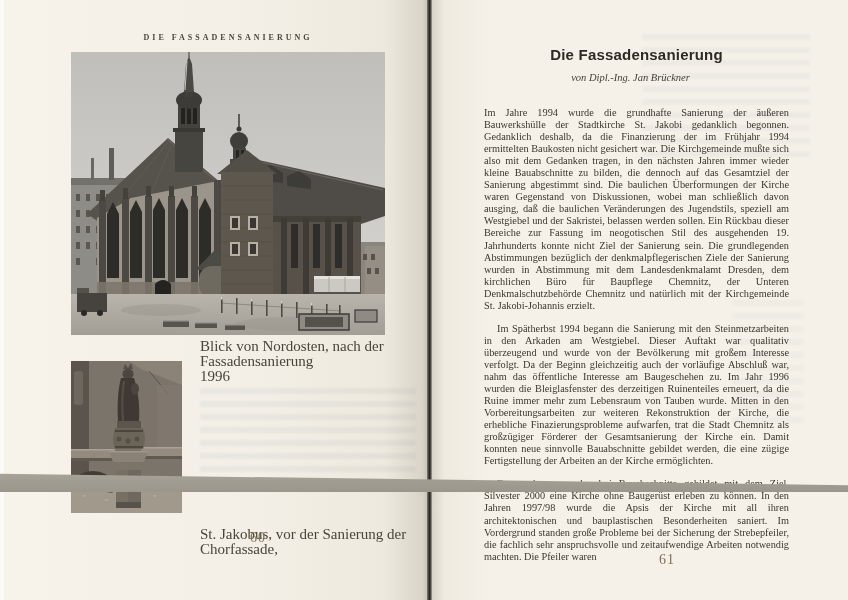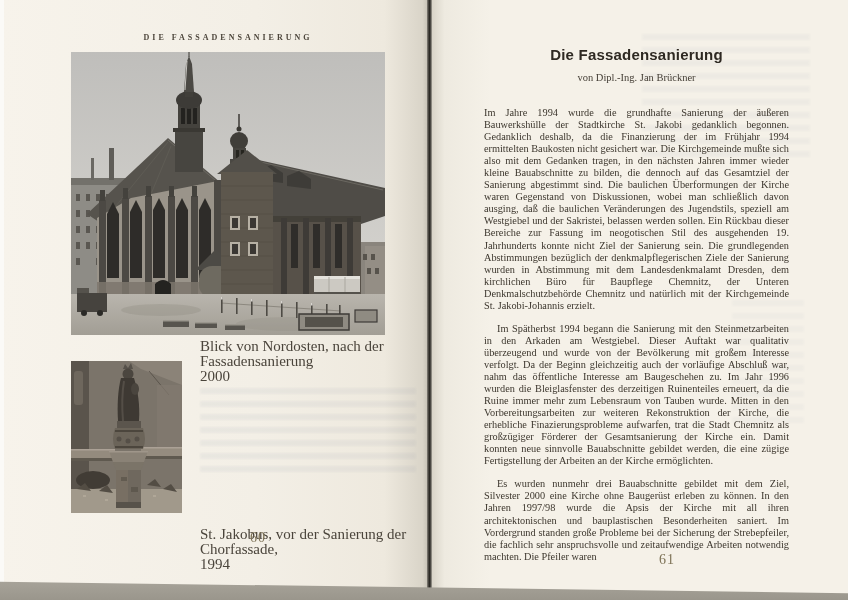--- a/index.html
+++ b/index.html
@@ -1,18 +1,18 @@
 <!DOCTYPE html>
 <html><head>
 <meta charset="utf-8">
 <style>
   html,body{margin:0;padding:0;}
   body{width:848px;height:600px;overflow:hidden;background:#f3efe6;
        font-family:"Liberation Serif", serif;}
-  .book{position:relative;width:848px;height:600px;}
+  .book{position:relative;width:848px;height:492px;}
 
   
   .page-left{position:absolute;left:0;top:0;width:427px;height:600px;
     background:linear-gradient(90deg,#f7f3eb 0%,#f3efe6 60%,#eee9de 90%,#d9d4c8 99%,#c9c4b8 100%);}
   .page-right{position:absolute;left:432px;top:0;width:416px;height:600px;
     background:linear-gradient(90deg,#d9d4c8 0%,#eeeae0 3%,#f5f1e8 14%,#f5f1e8 100%);}
   .spine{position:absolute;left:427px;top:0;width:5px;height:600px;
     background:linear-gradient(90deg,#8a867e 0%,#26241f 45%,#3a3833 65%,#aaa69c 100%);}
   .left-edge{position:absolute;left:0;top:0;width:4px;height:600px;background:#fbfaf7;}
   .bottom-edge{position:absolute;left:0;bottom:0;width:848px;height:34px;
@@ -28,22 +28,22 @@
   .caption{position:absolute;font-size:15px;line-height:15px;color:#4a443b;}
   .caption1{left:200px;top:339px;width:196px;}
   .caption2{left:200px;top:499px;width:210px;margin-top:28px;}
   .pagenum{position:absolute;font-size:14px;letter-spacing:1px;color:#7d7256;text-align:right;width:88px;}
   .pagenum-left{left:178px;top:530px;}
   .pagenum-right{left:155px;top:552px;}
 
   
   .chap-title{position:absolute;left:41px;top:46px;width:327px;text-align:center;
     font-family:"Liberation Sans", sans-serif;font-weight:bold;font-size:15px;color:#2e2922;letter-spacing:.2px;}
-  .byline{position:absolute;left:41px;top:72px;width:327px;text-align:center;
-    font-size:10.5px;color:#443e35;}
+  .byline{position:absolute;left:35px;top:72px;width:327px;text-align:center;
+    font-style:italic;font-size:10.5px;color:#443e35;}
   .bodytext{position:absolute;left:41px;top:96px;width:327px;
     font-size:10.3px;line-height:12.05px;color:#3c362d;text-align:justify;}
   .bodytext p{margin:11px;}
   .bodytext p + p{text-indent:13px;}
 
   
   .ghost{position:absolute;filter:blur(1px);pointer-events:none;
     background:repeating-linear-gradient(180deg,rgba(105,120,145,0.07) 0 6px,rgba(105,120,145,0) 6px 13px);}
   .ghost-a{left:200px;top:388px;width:216px;height:90px;}
   .ghost-b{left:210px;top:34px;width:168px;height:124px;opacity:.8;}
@@ -258,21 +258,21 @@
         <g fill="#9b978e">
           <rect x="92" y="268" width="26" height="1.5"></rect>
             <rect x="124" y="270" width="22" height="1.5"></rect>
           <rect x="154" y="272" width="20" height="1.5"></rect>
         </g>
       </svg>
     </div>
 
     <div class="caption caption1">
       <div>Blick von Nordosten, nach der Fassadensanierung</div>
-      <div>2000</div>
+      <div>1996</div>
     </div>
 
     <div class="photo2">
       <svg viewBox="0 0 111 152" preserveAspectRatio="none">
         <rect width="111" height="152" fill="#7b746a"></rect>
         <rect x="0" y="0" width="18" height="152" fill="#5a544c"></rect>
         <rect x="3" y="10" width="9" height="34" rx="3" fill="#6e675d"></rect>
         <polygon points="58,0 111,0 111,24 70,8" fill="#8b8378"></polygon>
         <path d="M78,10 L98,34" stroke="#4e4840" stroke-width="1" opacity=".7"></path>
         <rect x="86" y="24" width="25" height="64" fill="#837b70" opacity=".7"></rect>
@@ -318,21 +318,20 @@
         <rect x="45" y="109" width="25" height="38" fill="#6f685e"></rect>
         <rect x="45" y="109" width="12" height="38" fill="#786f63"></rect>
         <rect x="45" y="141" width="25" height="6" fill="#57524a"></rect>
         <rect x="50" y="116" width="6" height="4" fill="#544e45" opacity=".6"></rect>
         <rect x="60" y="126" width="7" height="5" fill="#544e45" opacity=".6"></rect>
       </svg>
     </div>
 
     <div class="caption caption2">
       <div>St. Jakobus, vor der Sanierung der Chorfassade,</div>
-      <div>1994</div>
     </div>
 
     <div class="ghost ghost-a"></div>
 
     <div class="pagenum pagenum-left">60</div>
   </div>
 
   <div class="spine"></div>
 
   <div class="page-right">

